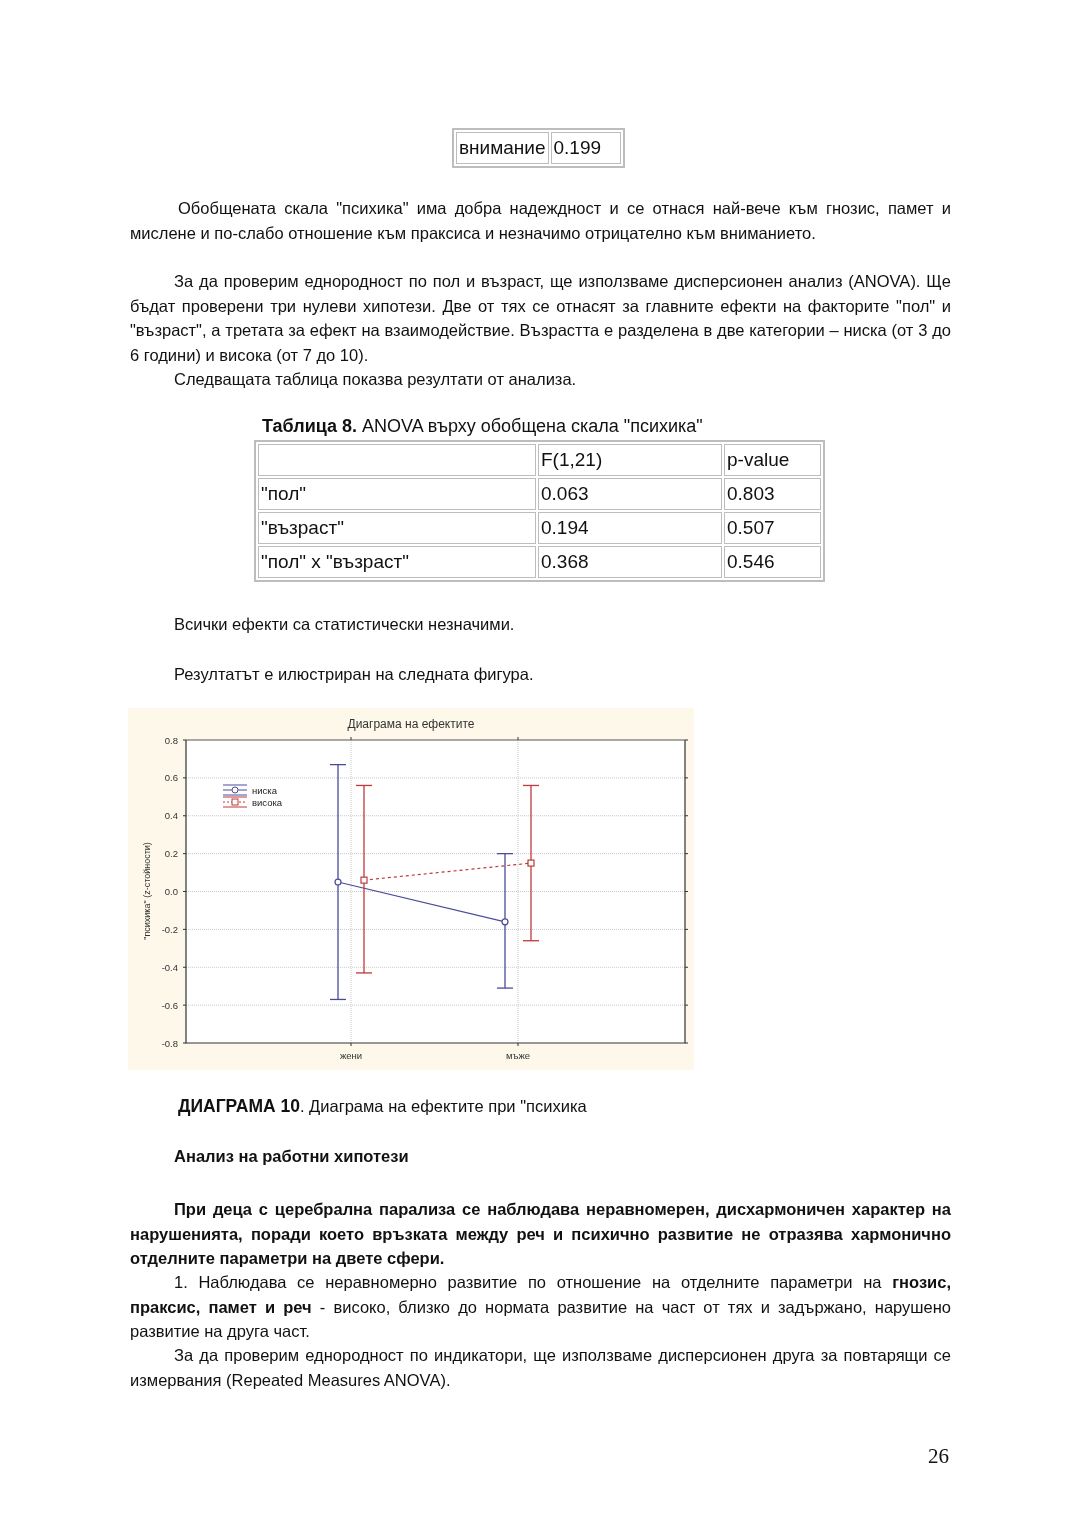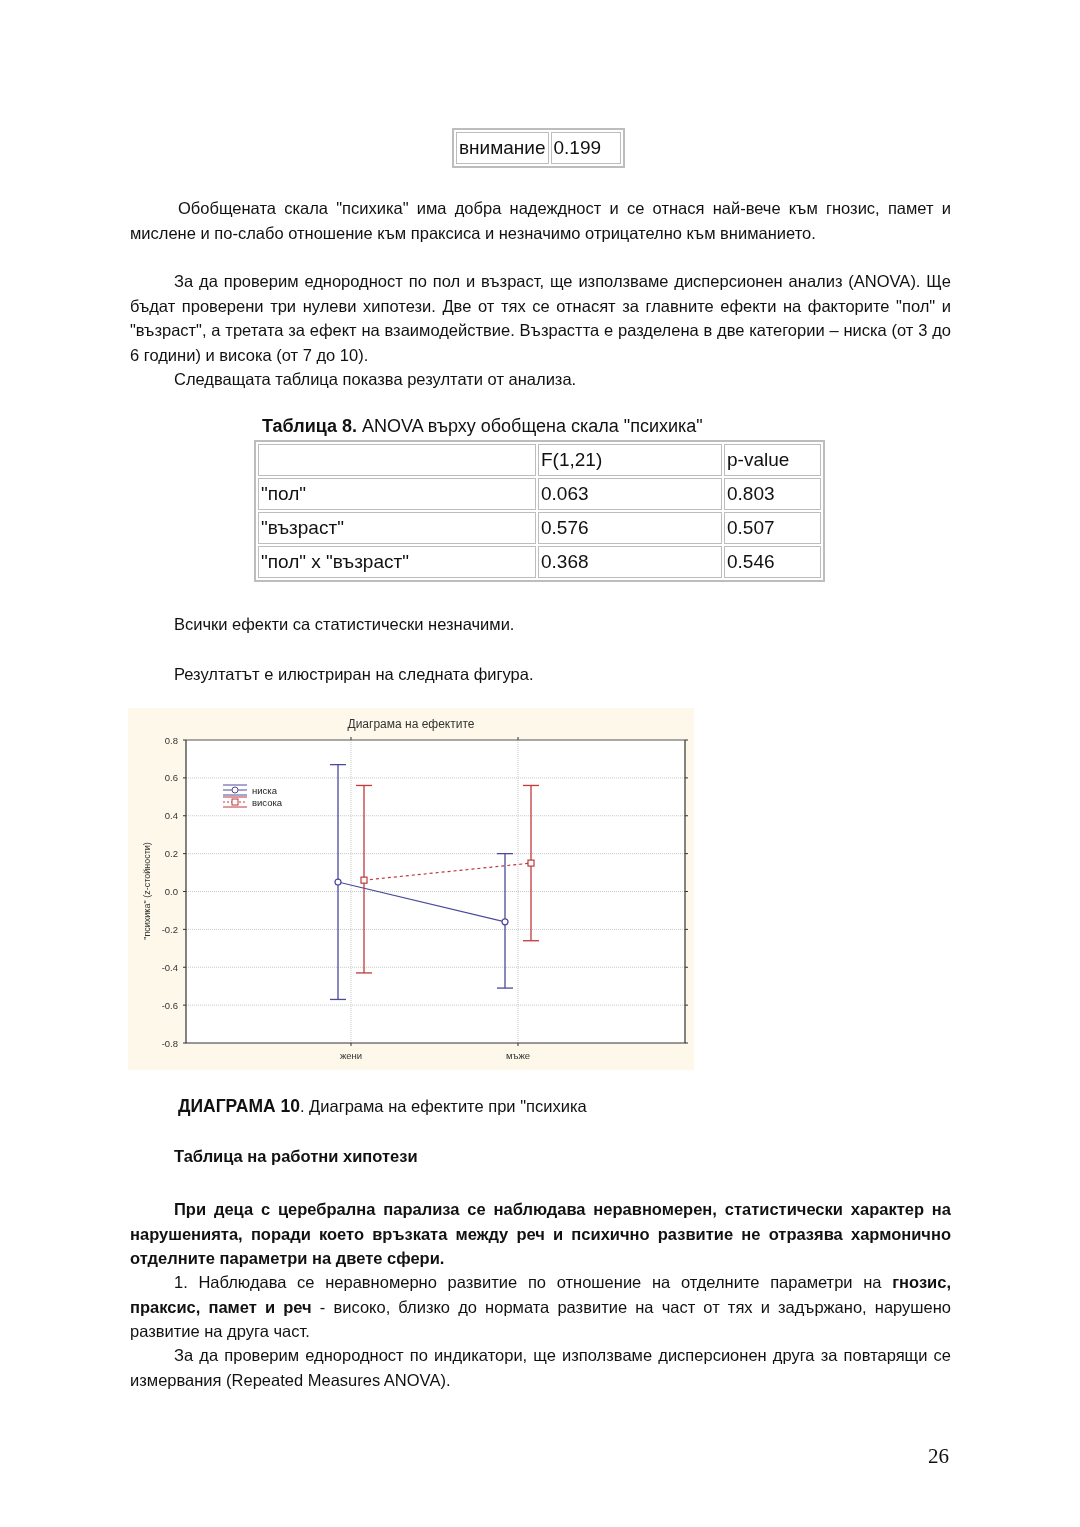--- a/index.html
+++ b/index.html
@@ -54,21 +54,21 @@
       <td style="width:178px">F(1,21)</td>
       <td>p-value</td>
     </tr>
     <tr>
       <td>"пол"</td>
       <td>0.063</td>
       <td>0.803</td>
     </tr>
     <tr>
       <td>"възраст"</td>
-      <td>0.576</td>
+      <td>0.194</td>
       <td>0.507</td>
     </tr>
     <tr>
       <td>"пол" x "възраст"</td>
       <td>0.368</td>
       <td>0.546</td>
     </tr>
   </tbody>
     </table>
 
@@ -162,22 +162,22 @@
           <rect x="104" y="91" width="6" height="6" fill="#fff" stroke="#c0393b" stroke-width="1"></rect>
           <text x="124" y="97.5" font-size="9.5" fill="#222" font-family="Liberation Sans, sans-serif">висока</text>
         </g>
     </svg>
   </div>
 
   <div class="fig-caption">
     <b style="font-size:17.5px">ДИАГРАМА 10</b><span>. Диаграма на ефектите при "психика</span>
   </div>
 
-  <div class="heading">Таблица на работни хипотези</div>
+  <div class="heading">Анализ на работни хипотези</div>
 
-  <div class="txt indent" style="top:1197px; font-weight:bold;">При деца с церебрална парализа се наблюдава неравномерен, статистически характер на нарушенията, поради което връзката между реч и психично развитие не отразява хармонично отделните параметри на двете сфери.</div>
+  <div class="txt indent" style="top:1197px; font-weight:bold;">При деца с церебрална парализа се наблюдава неравномерен, дисхармоничен характер на нарушенията, поради което връзката между реч и психично развитие не отразява хармонично отделните параметри на двете сфери.</div>
 
   <div class="txt indent" style="top:1270px;"><span>1. Наблюдава се неравномерно развитие по отношение на отделните параметри на </span><b>гнозис, праксис, памет и реч</b><span> - високо, близко до нормата развитие на част от тях и задържано, нарушено развитие на друга част.</span></div>
 
   <div class="txt indent" style="top:1343px;">За да проверим еднородност по индикатори, ще използваме дисперсионен друга за повтарящи се измервания (Repeated Measures ANOVA).</div>
 
   <div class="page-num">26</div>
 </div>
 
 </body></html>

